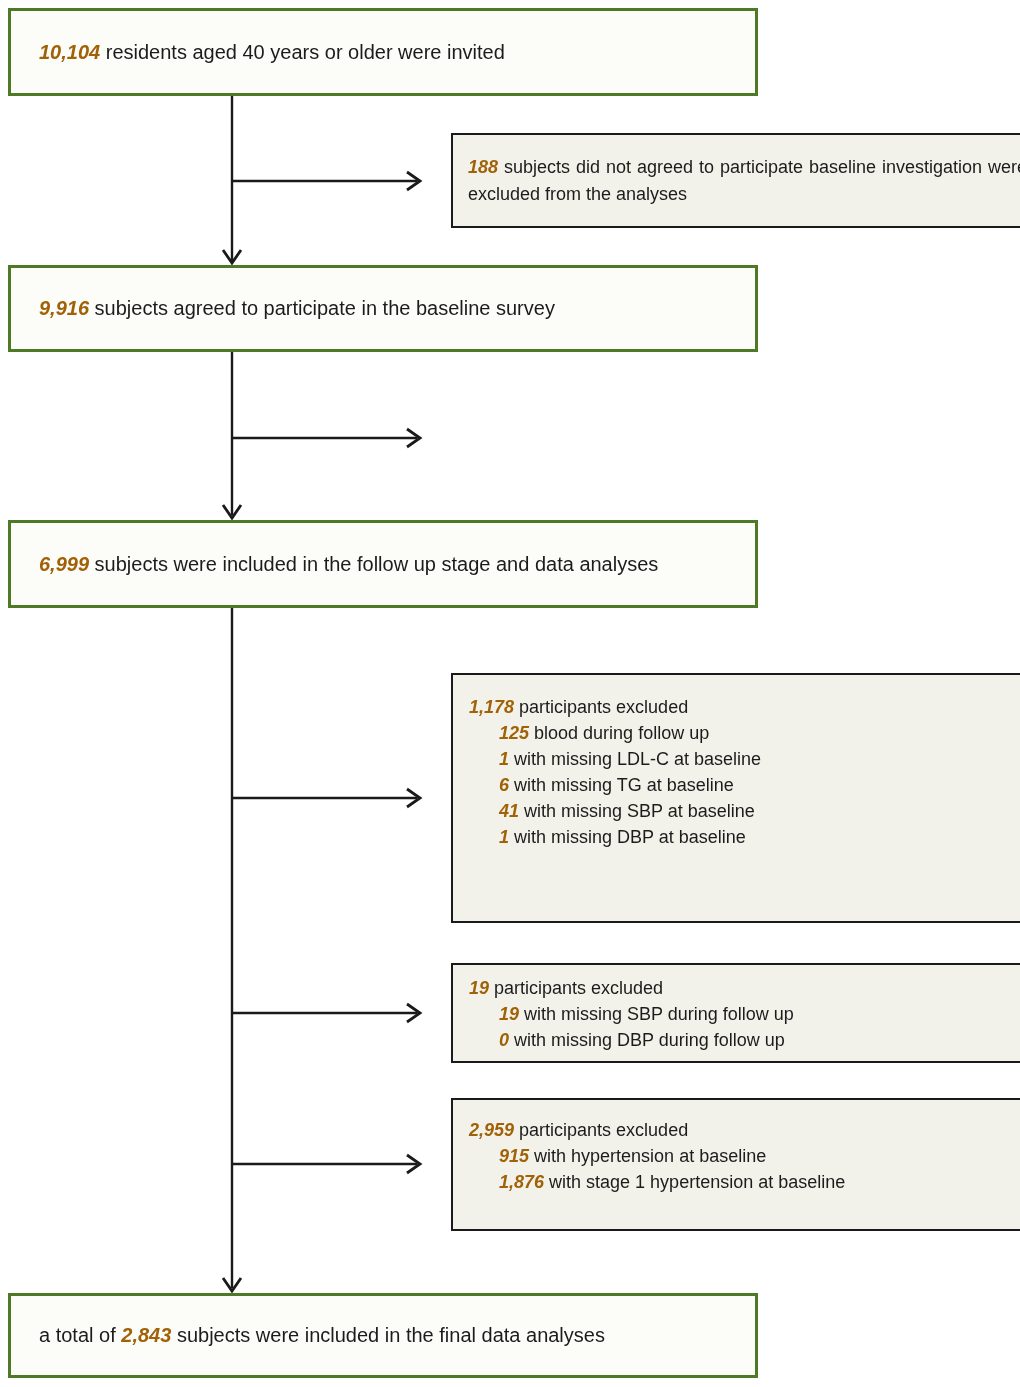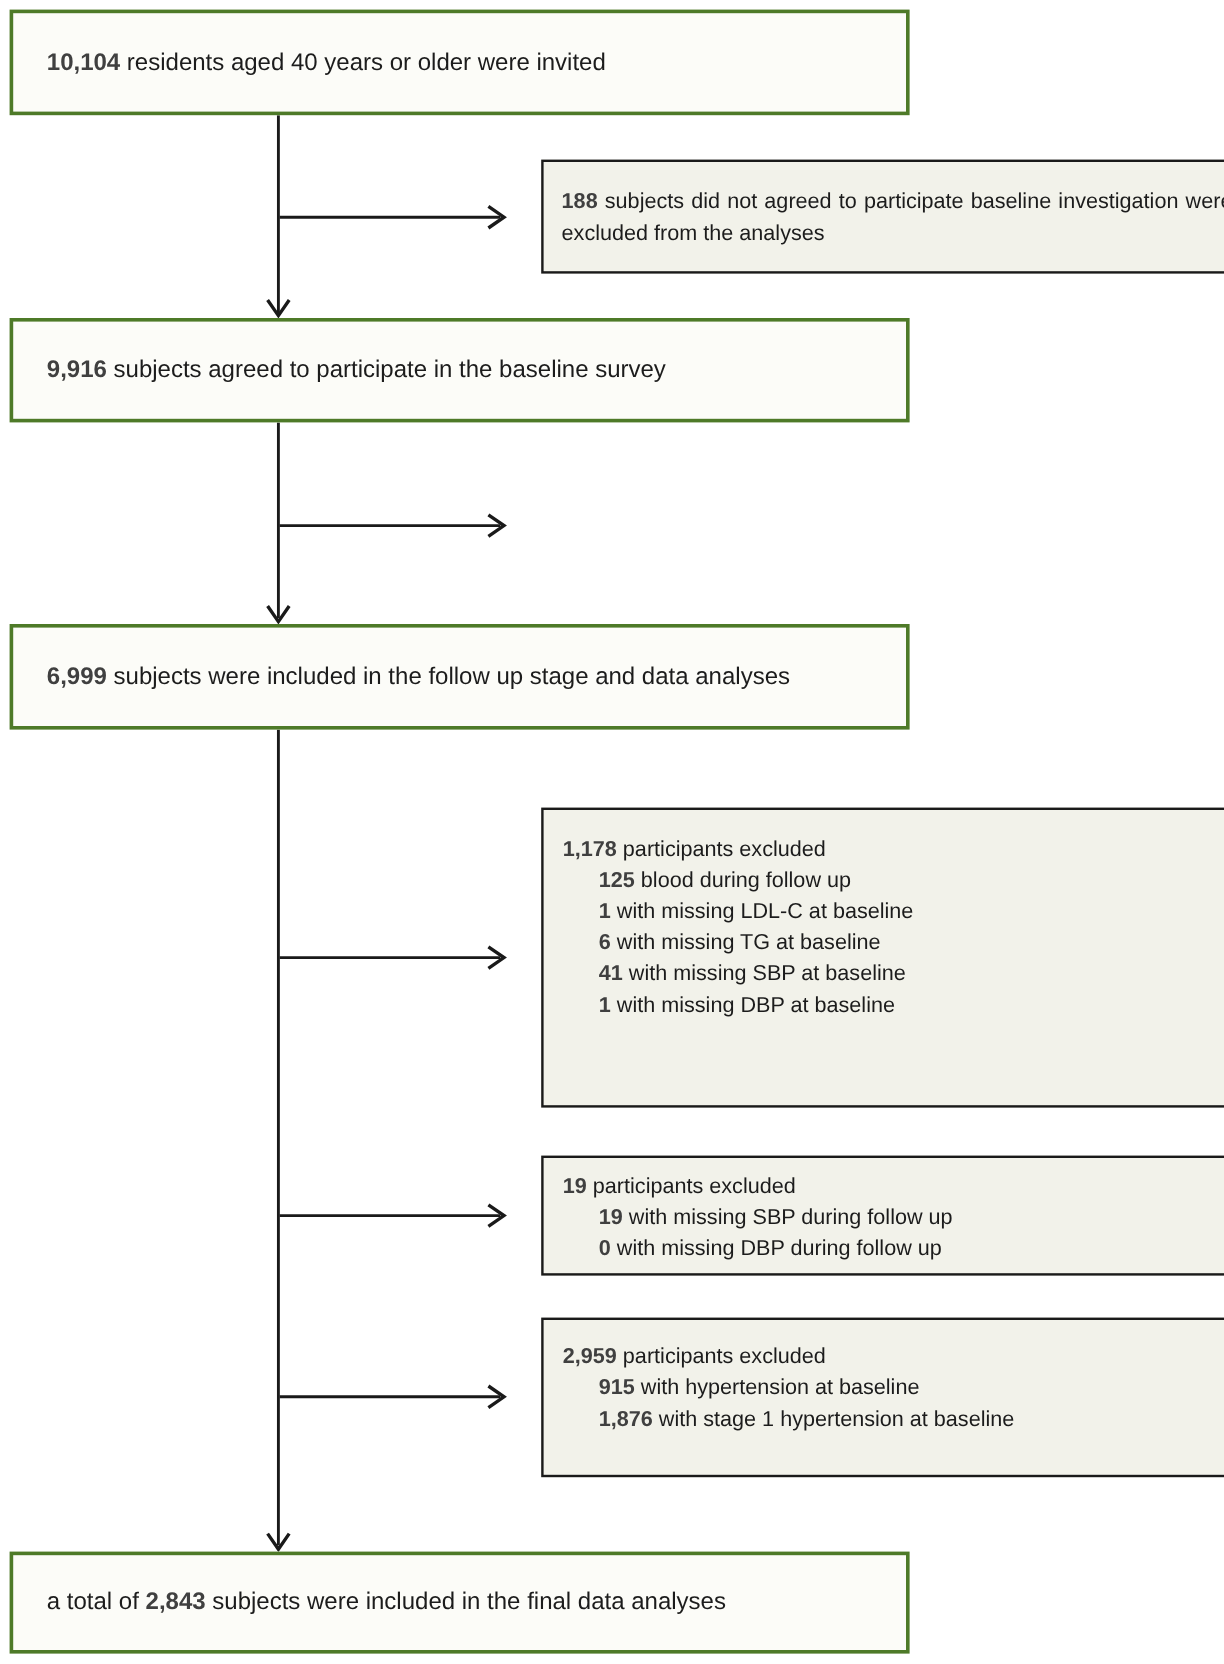--- a/index.html
+++ b/index.html
@@ -50,21 +50,21 @@
     border: 2px solid var(--side-box-border, #1a1a1a);
     background: var(--side-box-bg, #f2f2ea);
     font-size: 18px;
     line-height: 26px;
     padding: 12px 14px 8px 16px;
     margin-left: 28px;
   }
   .side-box .line { white-space: pre-wrap; }
   .side-box .line.indent { padding-left: 30px; }
   .main-box .txt, .side-box .line { color: #1c1c1c; }
-  b.num { font-weight: 700; color: #404040; }
+  b.num { font-weight: 700; color: #a16207; font-style: italic; }
   #box-excluded-not-agreed {
     display: block;
     text-align: justify;
     line-height: 27px;
     padding: 19px 12px 0 15px;
   }
   #box-excluded-missing-followup {
     display: flex;
     align-items: center;
     padding-top: 0; padding-bottom: 0;

